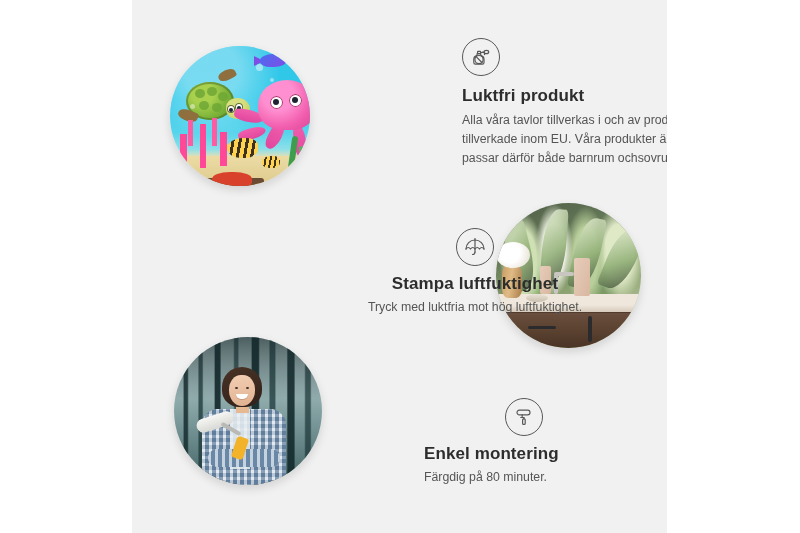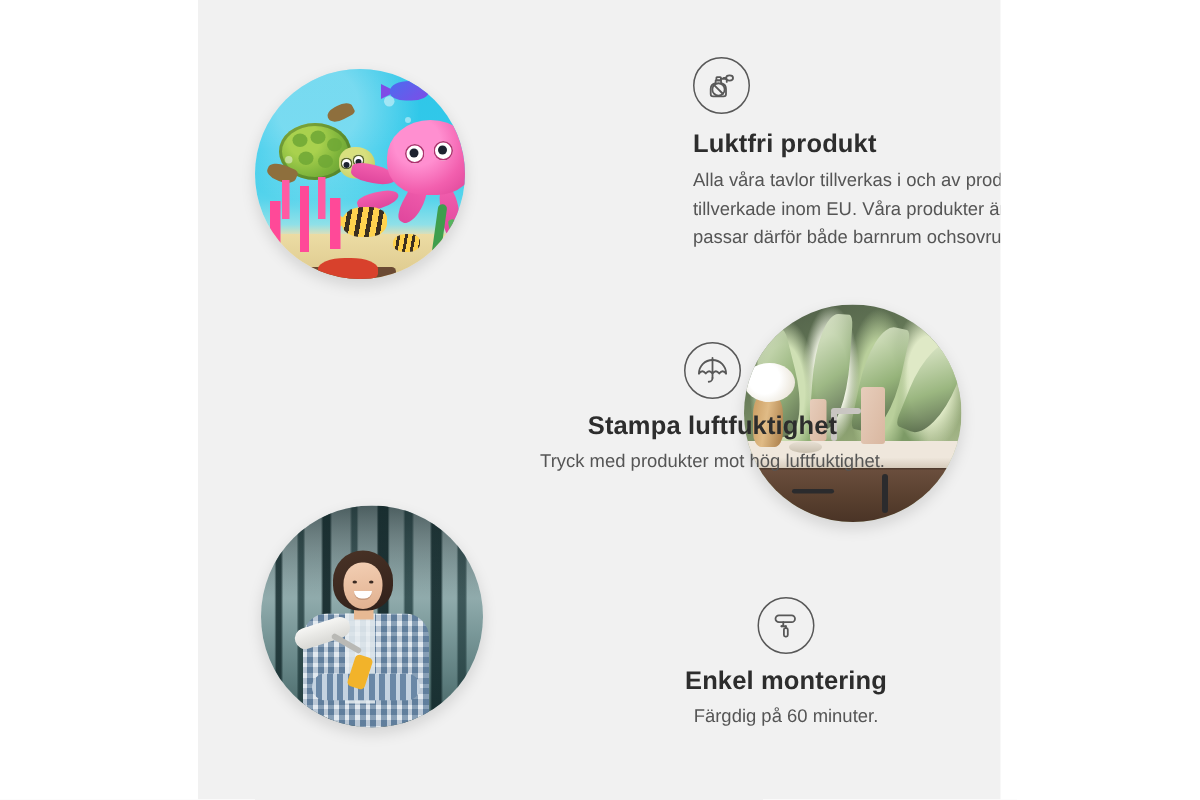--- a/index.html
+++ b/index.html
@@ -219,21 +219,21 @@
   .feature-odour .icon-circle { margin-bottom: 9px; }
   .feature-odour .f-title { margin-bottom: 5px; }
 
   
   .feature-water { left: 218px; top: 228px; width: 250px; text-align: center; }
   .feature-water .icon-wrap { display:flex; justify-content:center; }
   .feature-water .icon-circle { margin-bottom: 7px; }
   .feature-water .f-title { margin-bottom: 4px; }
 
   
-  .feature-mount { left: 292px; top: 398px; width: 200px; text-align: center; }
+  .feature-mount { left: 292px; top: 398px; width: 200px; text-align: left; }
   .feature-mount .icon-wrap { display:flex; justify-content:center; }
   .feature-mount .icon-circle { margin-bottom: 7px; }
   .feature-mount .f-title { margin-bottom: 4px; }
 </style>
 </head>
 <body>
 
 <div class="canvas">
   <div class="panel">
 
@@ -366,36 +366,36 @@
 
             <path d="M12 5.0v12.0"></path>
 
             <path d="M12 17.0c0 1.4-1.1 2.5-2.5 2.5"></path>
 
             <path d="M12 3.6v1.4"></path>
           </svg>
         </div>
       </div>
       <h3 class="f-title">Stampa luftfuktighet</h3>
-      <p class="f-desc">Tryck med produkter mot hög luftfuktighet.</p>
+      <p class="f-desc">Tryck med luktfria mot hög luftfuktighet.</p>
     </div>
 
     <div class="feature feature-mount">
       <div class="icon-wrap">
         <div class="icon-circle">
           <svg width="24" height="24" viewBox="0 0 24 24" fill="none" stroke="#585858" stroke-width="1.2" stroke-linecap="round" stroke-linejoin="round">
 
             <rect x="5.0" y="5.2" width="13.0" height="4.6" rx="2.3"></rect>
 
             <path d="M10.2 9.8v1.6c0 .6-.5 1.1-1.1 1.1H9"></path>
             <path d="M11.9 12.5v1.3"></path>
             <path d="M9 12.5h2.9"></path>
 
             <rect x="10.6" y="13.8" width="2.6" height="5.6" rx="1.0"></rect>
           </svg>
         </div>
       </div>
       <h3 class="f-title">Enkel montering</h3>
-      <p class="f-desc">Färgdig på 60 minuter.</p>
+      <p class="f-desc">Färgdig på 80 minuter.</p>
     </div>
 
   </div>
 </div>
 
 </body></html>

